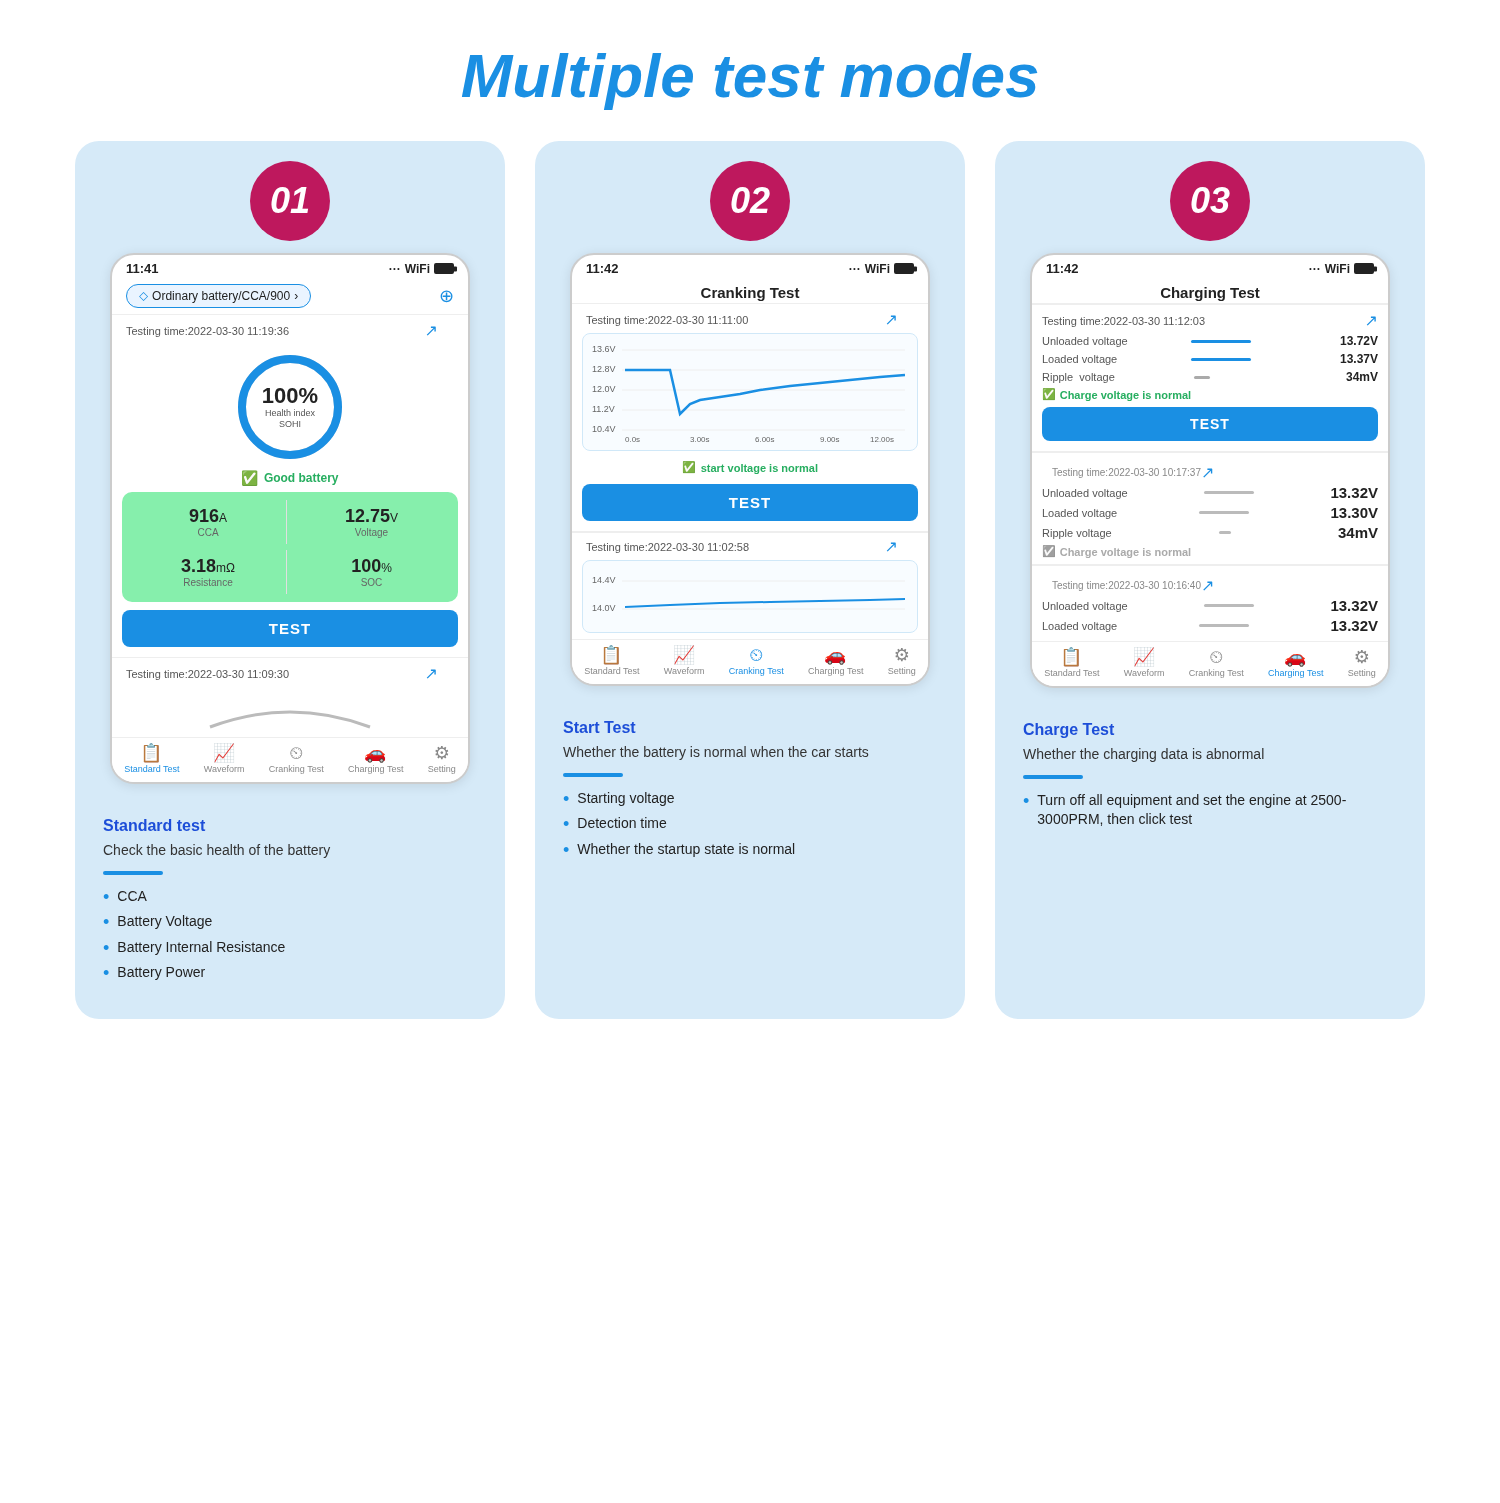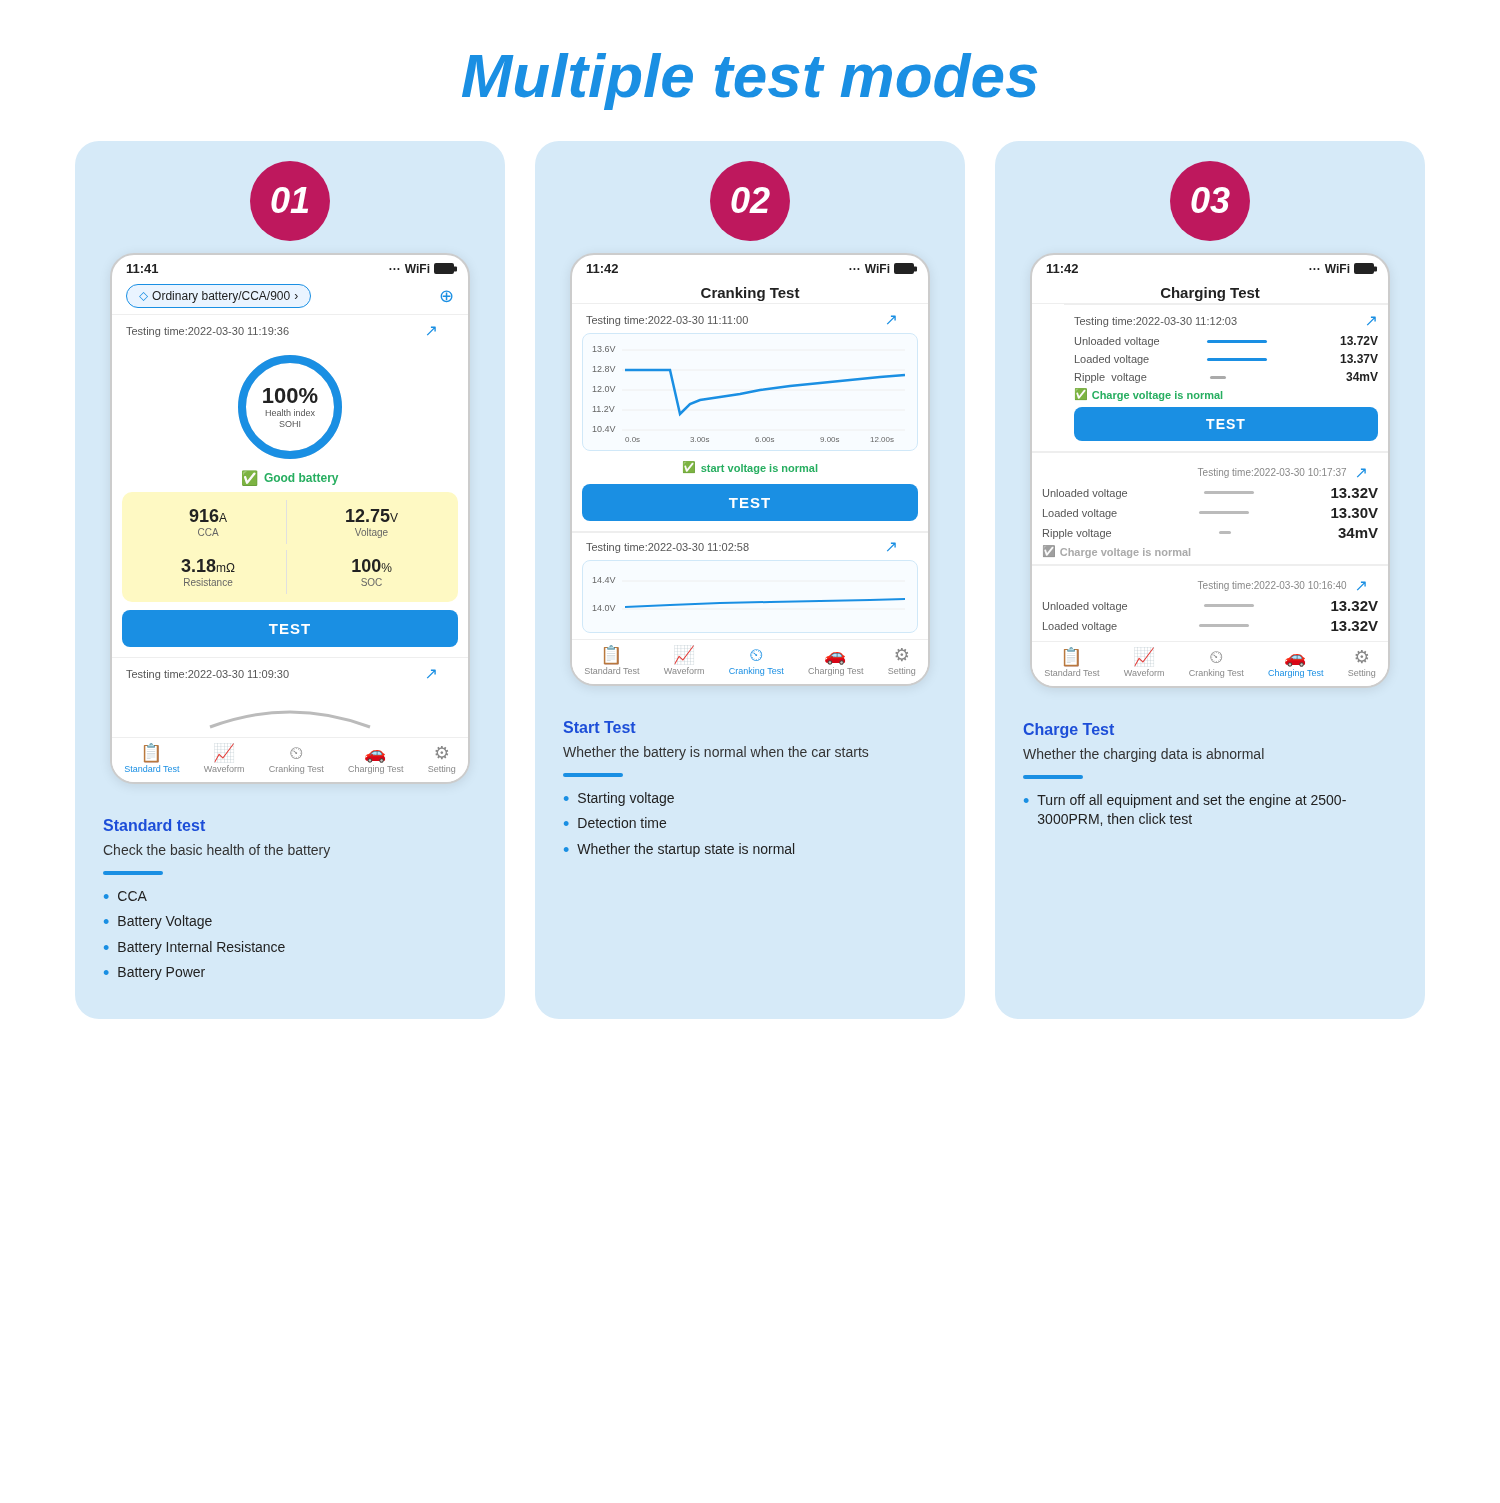--- a/index.html
+++ b/index.html
@@ -184,21 +184,21 @@
       color: #27ae60;
       font-weight: 600;
     }
     .check-circle { color: #27ae60; font-size: 14px; }
 
     .metrics-grid {
       display: grid;
       grid-template-columns: 1fr 1fr;
       gap: 6px;
       margin: 0 10px 8px 10px;
-      background: #fef9c3;
+      background: #86efac;
       border-radius: 10px;
       padding: 8px;
     }
     .metric-item {
       display: flex;
       flex-direction: column;
       align-items: center;
       padding: 6px 0;
       border-right: 1px solid #e0e0e0;
     }
@@ -297,21 +297,20 @@
 
     .crank-second-block {
       border-top: 1px solid #eee;
       padding-top: 4px;
     }
 
     
     .charging-section {
       border-top: 1px solid #eee;
       padding: 6px 10px 6px 10px;
-      margin-left: 32px;
     }
     .charging-row {
       display: flex;
       justify-content: space-between;
       align-items: center;
       font-size: 11px;
       color: #222;
       margin-bottom: 4px;
     }
     .charging-label { color: #555; font-size: 11px; flex: 1; }
@@ -419,26 +418,25 @@
     .phone-title-row {
       display: flex;
       justify-content: center;
       align-items: center;
       padding: 4px 0 2px 0;
       position: relative;
     }
 
     .second-section-header {
       display: flex;
-      justify-content: flex-end;
+      justify-content: flex-start;
       align-items: center;
       padding: 4px 10px 2px 10px;
       font-size: 10px;
       color: #888;
-      gap: 8px;
     }
   </style>
 </head>
 <body>
 
 <h1 class="page-title">Multiple test modes</h1>
 
 <div class="cards-row">
 
   <div class="card">

